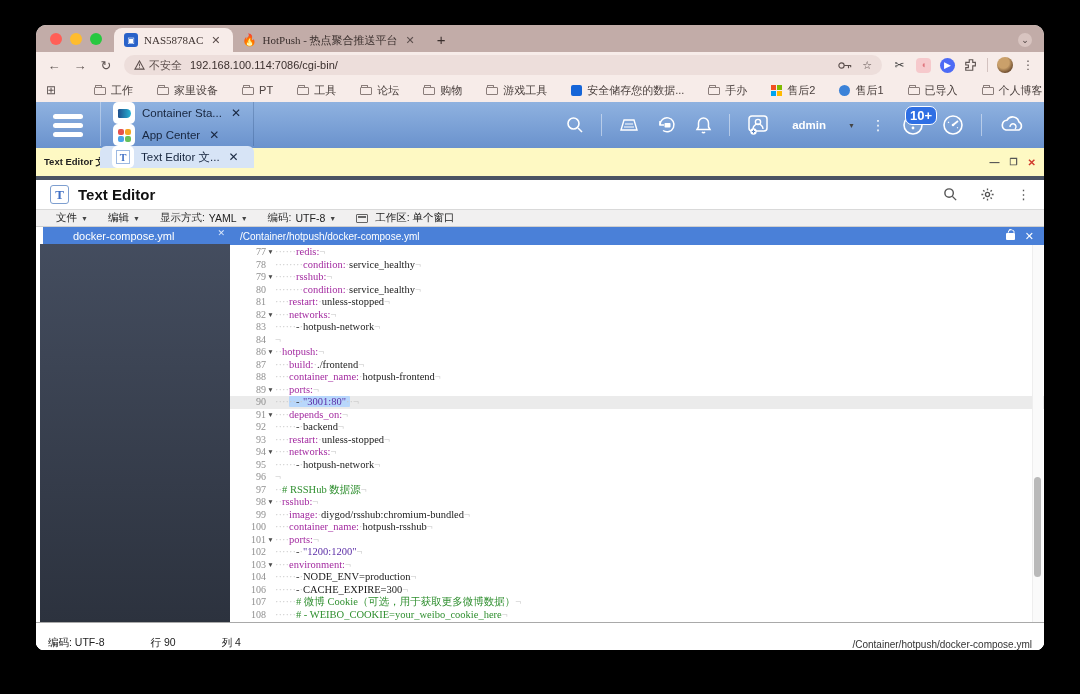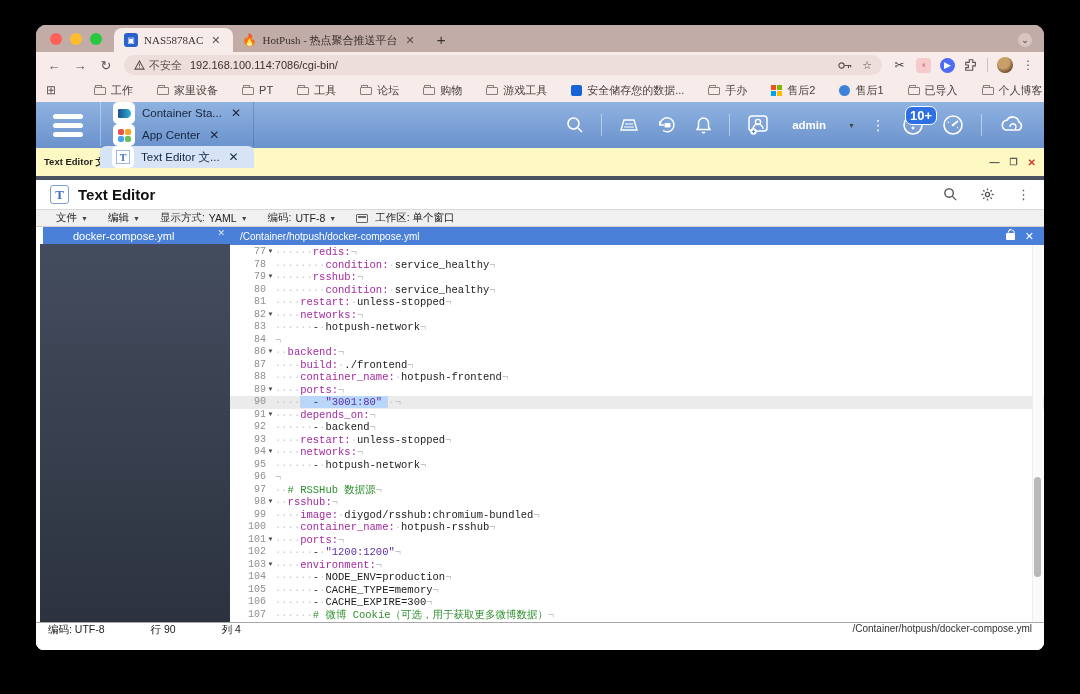--- a/index.html
+++ b/index.html
@@ -101,35 +101,35 @@
   .sidebar { width:190px; flex:none; background:linear-gradient(#454e60,#2c323e); display:flex; flex-direction:column; }
   .fileitem { height:17px; background:#4a80d8; color:#fff; font-size:11px; display:flex; align-items:center; padding-left:30px; position:relative; border-left:3px solid #fff; }
   .fileitem .x { position:absolute; top:1px; right:5px; font-size:9px; color:#dce8fb; }
   .editor { flex:1; display:flex; flex-direction:column; min-width:0; }
   .pathbar { height:18px; background:#4a80d8; color:#fff; font-size:10px; display:flex; align-items:center; padding:0 10px; flex:none; }
   .pathbar .right { margin-left:auto; display:flex; gap:10px; align-items:center; }
   .lockic { width:9px; height:7px; background:#fff; border-radius:1px; position:relative; display:inline-block; }
   .lockic::before { content:""; position:absolute; top:-5px; left:1px; width:5px; height:5px; border:1.5px solid #fff; border-radius:4px 4px 0 0; border-bottom:none; transform:rotate(18deg); transform-origin:bottom left; }
   .pathbar .x { font-size:11px; }
 
-  .codewrap { flex:1; position:relative; overflow:hidden; background:#fff; font-family:Liberation Mono, monospace; }
+  .codewrap { flex:1; position:relative; overflow:hidden; background:#fff; font-family:Liberation Serif, serif; }
   .code { padding-top:1px; }
   .cl { display:flex; height:12.5px; line-height:12.5px; font-size:10.5px; white-space:pre; }
   .cl.cur { background:#ebebeb; }
   .gut { width:36px; flex:none; text-align:right; color:#8f8f8f; font-size:10px; }
   .foldslot { width:9px; flex:none; color:#4a4a4a; font-size:6.5px; line-height:12.5px; text-align:center; }
   .ctext { flex:1; overflow:hidden; }
   .tk-ws { color:#c9c9c9; } .tk-key { color:#a32aa0; } .tk-val { color:#1b1b1b; }
   .tk-str { color:#5b2da6; } .tk-com { color:#2f8f2f; } .tk-pun { color:#333; }
   .tk-eol { color:#c4c4c4; }
   .sel { background:#b8d7fb; border-radius:1px; }
   .vscroll { position:absolute; right:1px; top:0; bottom:0; width:11px; background:#fafafa; border-left:1px solid #eee; }
   .thumb { position:absolute; right:2px; top:232px; width:7px; height:100px; background:#b9b9b9; border-radius:4px; }
 
-  .statusbar { height:28px; flex:none; background:#fff; border-top:1px solid #a9a9a9; display:flex; align-items:flex-start; font-size:10.5px; color:#222; padding:0 12px; }
+  .statusbar { height:28px; flex:none; background:#fff; border-top:1px solid #a9a9a9; display:flex; align-items:flex-end; font-size:10.5px; color:#222; padding:0 12px; }
   .statusbar .sp { margin-right:46px; }
   .statusbar .rpath { margin-left:auto; font-size:10px; color:#333; }
 
   .icon-svg { display:block; }
 </style>
 </head>
 <body>
 
 <div class="screen">
   <div class="browser">
@@ -424,40 +424,39 @@
             <div class="codewrap">
               <div class="code" id="code">
                   <div class="cl"><span class="gut">77</span><span class="foldslot">▼</span><span class="ctext"><span class="tk-ws">······</span><span class="tk-key">redis:</span><span class="tk-eol">¬</span></span></div>
                   <div class="cl"><span class="gut">78</span><span class="foldslot"></span><span class="ctext"><span class="tk-ws">········</span><span class="tk-key">condition:</span><span class="tk-ws">·</span><span class="tk-val">service_healthy</span><span class="tk-eol">¬</span></span></div>
                   <div class="cl"><span class="gut">79</span><span class="foldslot">▼</span><span class="ctext"><span class="tk-ws">······</span><span class="tk-key">rsshub:</span><span class="tk-eol">¬</span></span></div>
                   <div class="cl"><span class="gut">80</span><span class="foldslot"></span><span class="ctext"><span class="tk-ws">········</span><span class="tk-key">condition:</span><span class="tk-ws">·</span><span class="tk-val">service_healthy</span><span class="tk-eol">¬</span></span></div>
                   <div class="cl"><span class="gut">81</span><span class="foldslot"></span><span class="ctext"><span class="tk-ws">····</span><span class="tk-key">restart:</span><span class="tk-ws">·</span><span class="tk-val">unless-stopped</span><span class="tk-eol">¬</span></span></div>
                   <div class="cl"><span class="gut">82</span><span class="foldslot">▼</span><span class="ctext"><span class="tk-ws">····</span><span class="tk-key">networks:</span><span class="tk-eol">¬</span></span></div>
                   <div class="cl"><span class="gut">83</span><span class="foldslot"></span><span class="ctext"><span class="tk-ws">······</span><span class="tk-pun">-</span><span class="tk-ws">·</span><span class="tk-val">hotpush-network</span><span class="tk-eol">¬</span></span></div>
                   <div class="cl"><span class="gut">84</span><span class="foldslot"></span><span class="ctext"><span class="tk-eol">¬</span></span></div>
-                  <div class="cl"><span class="gut">86</span><span class="foldslot">▼</span><span class="ctext"><span class="tk-ws">··</span><span class="tk-key">backend:</span><span class="tk-eol">¬</span></span></div>
+                  <div class="cl"><span class="gut">86</span><span class="foldslot">▼</span><span class="ctext"><span class="tk-ws">··</span><span class="tk-key">hotpush:</span><span class="tk-eol">¬</span></span></div>
                   <div class="cl"><span class="gut">87</span><span class="foldslot"></span><span class="ctext"><span class="tk-ws">····</span><span class="tk-key">build:</span><span class="tk-ws">·</span><span class="tk-val">./frontend</span><span class="tk-eol">¬</span></span></div>
                   <div class="cl"><span class="gut">88</span><span class="foldslot"></span><span class="ctext"><span class="tk-ws">····</span><span class="tk-key">container_name:</span><span class="tk-ws">·</span><span class="tk-val">hotpush-frontend</span><span class="tk-eol">¬</span></span></div>
                   <div class="cl"><span class="gut">89</span><span class="foldslot">▼</span><span class="ctext"><span class="tk-ws">····</span><span class="tk-key">ports:</span><span class="tk-eol">¬</span></span></div>
                   <div class="cl cur"><span class="gut">90</span><span class="foldslot"></span><span class="ctext"><span class="tk-ws">····</span><span class="sel"><span class="tk-ws">··</span><span class="tk-pun">-</span><span class="tk-ws">·</span><span class="tk-str">"3001:80"</span><span class="tk-ws">·</span></span><span class="tk-ws">·</span><span class="tk-eol">¬</span></span></div>
                   <div class="cl"><span class="gut">91</span><span class="foldslot">▼</span><span class="ctext"><span class="tk-ws">····</span><span class="tk-key">depends_on:</span><span class="tk-eol">¬</span></span></div>
                   <div class="cl"><span class="gut">92</span><span class="foldslot"></span><span class="ctext"><span class="tk-ws">······</span><span class="tk-pun">-</span><span class="tk-ws">·</span><span class="tk-val">backend</span><span class="tk-eol">¬</span></span></div>
                   <div class="cl"><span class="gut">93</span><span class="foldslot"></span><span class="ctext"><span class="tk-ws">····</span><span class="tk-key">restart:</span><span class="tk-ws">·</span><span class="tk-val">unless-stopped</span><span class="tk-eol">¬</span></span></div>
                   <div class="cl"><span class="gut">94</span><span class="foldslot">▼</span><span class="ctext"><span class="tk-ws">····</span><span class="tk-key">networks:</span><span class="tk-eol">¬</span></span></div>
                   <div class="cl"><span class="gut">95</span><span class="foldslot"></span><span class="ctext"><span class="tk-ws">······</span><span class="tk-pun">-</span><span class="tk-ws">·</span><span class="tk-val">hotpush-network</span><span class="tk-eol">¬</span></span></div>
                   <div class="cl"><span class="gut">96</span><span class="foldslot"></span><span class="ctext"><span class="tk-eol">¬</span></span></div>
                   <div class="cl"><span class="gut">97</span><span class="foldslot"></span><span class="ctext"><span class="tk-ws">··</span><span class="tk-com"># RSSHub 数据源</span><span class="tk-eol">¬</span></span></div>
                   <div class="cl"><span class="gut">98</span><span class="foldslot">▼</span><span class="ctext"><span class="tk-ws">··</span><span class="tk-key">rsshub:</span><span class="tk-eol">¬</span></span></div>
                   <div class="cl"><span class="gut">99</span><span class="foldslot"></span><span class="ctext"><span class="tk-ws">····</span><span class="tk-key">image:</span><span class="tk-ws">·</span><span class="tk-val">diygod/rsshub:chromium-bundled</span><span class="tk-eol">¬</span></span></div>
                   <div class="cl"><span class="gut">100</span><span class="foldslot"></span><span class="ctext"><span class="tk-ws">····</span><span class="tk-key">container_name:</span><span class="tk-ws">·</span><span class="tk-val">hotpush-rsshub</span><span class="tk-eol">¬</span></span></div>
                   <div class="cl"><span class="gut">101</span><span class="foldslot">▼</span><span class="ctext"><span class="tk-ws">····</span><span class="tk-key">ports:</span><span class="tk-eol">¬</span></span></div>
                   <div class="cl"><span class="gut">102</span><span class="foldslot"></span><span class="ctext"><span class="tk-ws">······</span><span class="tk-pun">-</span><span class="tk-ws">·</span><span class="tk-str">"1200:1200"</span><span class="tk-eol">¬</span></span></div>
                   <div class="cl"><span class="gut">103</span><span class="foldslot">▼</span><span class="ctext"><span class="tk-ws">····</span><span class="tk-key">environment:</span><span class="tk-eol">¬</span></span></div>
                   <div class="cl"><span class="gut">104</span><span class="foldslot"></span><span class="ctext"><span class="tk-ws">······</span><span class="tk-pun">-</span><span class="tk-ws">·</span><span class="tk-val">NODE_ENV=production</span><span class="tk-eol">¬</span></span></div>
-                  <div class="cl"><span class="gut">105</span><span class="foldslot"></span><span class="ctext"><span class="tk-ws">······</span><span class="tk-pun">-</span><span class="tk-ws">·</span><span class="tk-val">CACHE_TYPE=memory</span><span class="tk-eol">¬</span></span></div>
                   <div class="cl"><span class="gut">106</span><span class="foldslot"></span><span class="ctext"><span class="tk-ws">······</span><span class="tk-pun">-</span><span class="tk-ws">·</span><span class="tk-val">CACHE_EXPIRE=300</span><span class="tk-eol">¬</span></span></div>
                   <div class="cl"><span class="gut">107</span><span class="foldslot"></span><span class="ctext"><span class="tk-ws">······</span><span class="tk-com"># 微博 Cookie（可选，用于获取更多微博数据）</span><span class="tk-eol">¬</span></span></div>
                   <div class="cl"><span class="gut">108</span><span class="foldslot"></span><span class="ctext"><span class="tk-ws">······</span><span class="tk-com"># - WEIBO_COOKIE=your_weibo_cookie_here</span><span class="tk-eol">¬</span></span></div>
                 </div>
               <div class="vscroll">
                   <div class="thumb"></div>
                 </div>
             </div>
           </div>
         </div>

